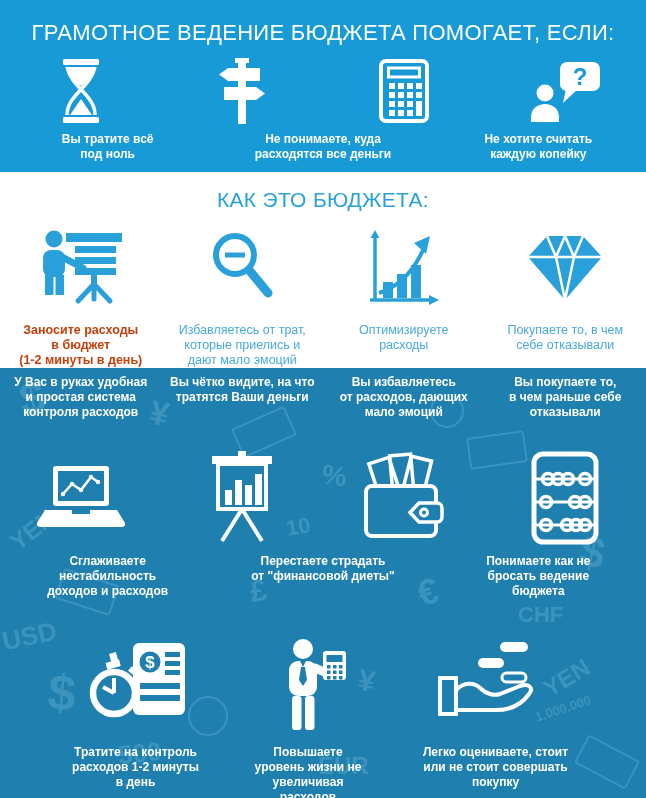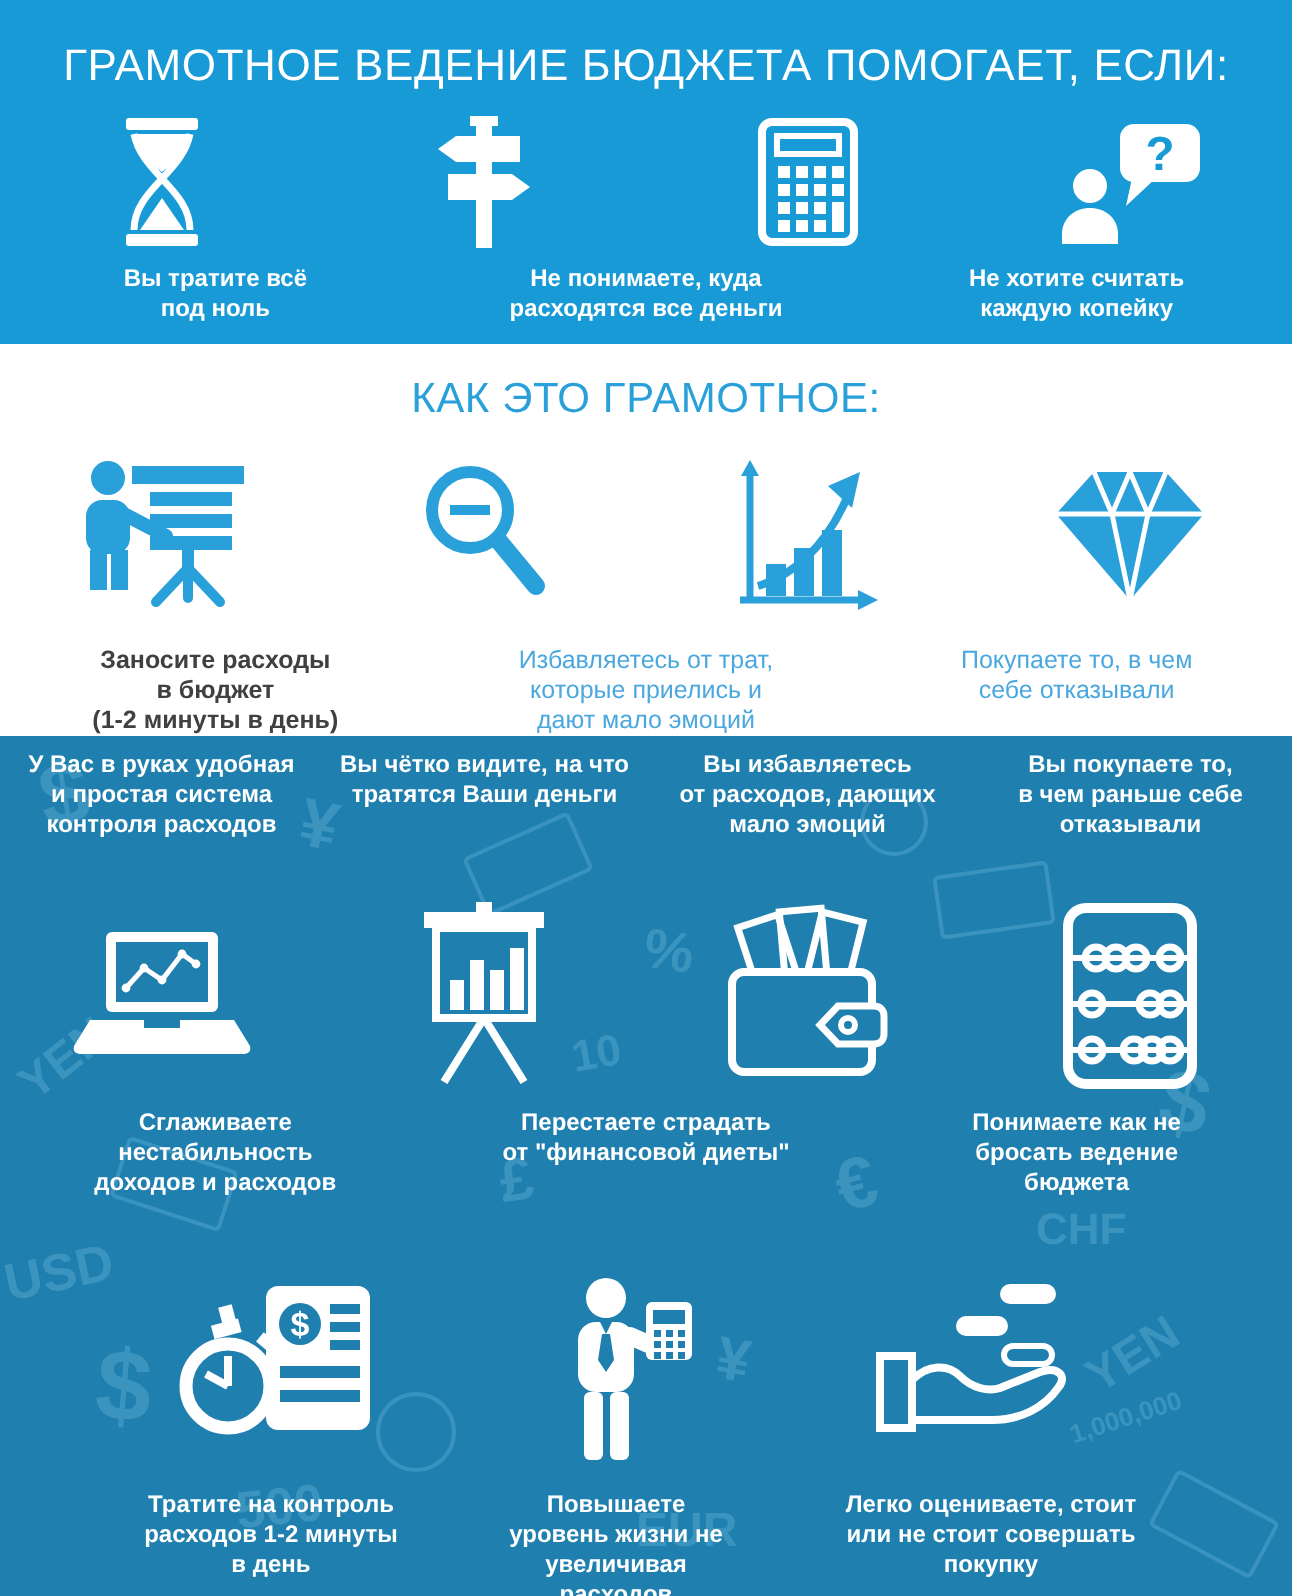--- a/index.html
+++ b/index.html
@@ -12,21 +12,21 @@
   .mid-title{color:#29a0da;text-align:center;font-size:21px;font-weight:400;padding-top:16px;letter-spacing:.3px;line-height:24px;}
   .row{display:flex;width:100%;}
   .col{flex:1;display:flex;flex-direction:column;align-items:center;text-align:center;min-width:0;}
   .icons-top{margin-top:12px;height:66px;}
   .icons-top .col{justify-content:center;}
   .caps-top{margin-top:8px;}
   .cap{white-space:pre-line;font-size:12px;line-height:15px;font-weight:bold;color:#fff;}
   .icons-mid{margin-top:14px;height:84px;}
   .icons-mid .col{justify-content:center;}
   .caps-mid{margin-top:13px;}
-  .cap-b{color:#404040;font-weight:bold;}
+  .cap-b{color:#c2410c;font-weight:bold;}
   .cap-l{color:#4aa8df;font-weight:400;}
   .cap-mid{white-space:pre-line;font-size:12.5px;line-height:15px;}
   .bot-content{position:relative;z-index:1;}
   .caps-intro{padding-top:7px;}
   .icons-b2{margin-top:30px;height:96px;}
   .icons-b2 .col{justify-content:center;}
   .caps-b2{margin-top:8px;}
   .row3{width:540px;margin:38px auto 0;display:flex;height:98px;}
   .row3 .col3{display:flex;align-items:center;justify-content:center;}
   .caps3{width:560px;margin:10px auto 0;display:flex;}
@@ -107,21 +107,21 @@
 расходятся все деньги</div>
         </div>
       <div class="col">
           <div class="cap">Не хотите считать
 каждую копейку</div>
         </div>
     </div>
   </div>
 
   <div class="sec sec-mid">
-    <div class="mid-title">КАК ЭТО ГРАМОТНОЕ:</div>
+    <div class="mid-title">КАК ЭТО БЮДЖЕТА:</div>
 
     <div class="row icons-mid">
       <div class="col">
         <svg width="86" height="78" viewBox="0 0 86 78">
           <g fill="#29a0da">
             <rect x="28" y="4" width="56" height="9"></rect>
             <rect x="37" y="17" width="41" height="7"></rect>
             <rect x="37" y="28" width="41" height="7"></rect>
             <rect x="37" y="39" width="41" height="7"></rect>
             <rect x="53" y="46" width="6" height="9"></rect>
@@ -173,20 +173,24 @@
     <div class="row caps-mid">
       <div class="col">
           <div class="cap-mid cap-b">Заносите расходы
 в бюджет
 (1-2 минуты в день)</div>
         </div>
       <div class="col">
           <div class="cap-mid cap-l">Избавляетесь от трат,
 которые приелись и
 дают мало эмоций</div>
+        </div>
+      <div class="col">
+          <div class="cap-mid cap-l">Оптимизируете
+расходы</div>
         </div>
       <div class="col">
           <div class="cap-mid cap-l">Покупаете то, в чем
 себе отказывали</div>
         </div>
     </div>
   </div>
 
   <div class="sec sec-bot">
     <div id="doodles">

